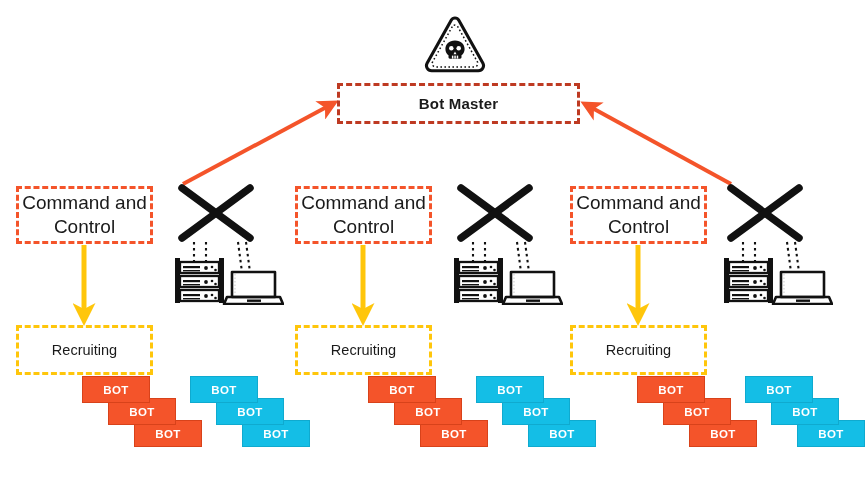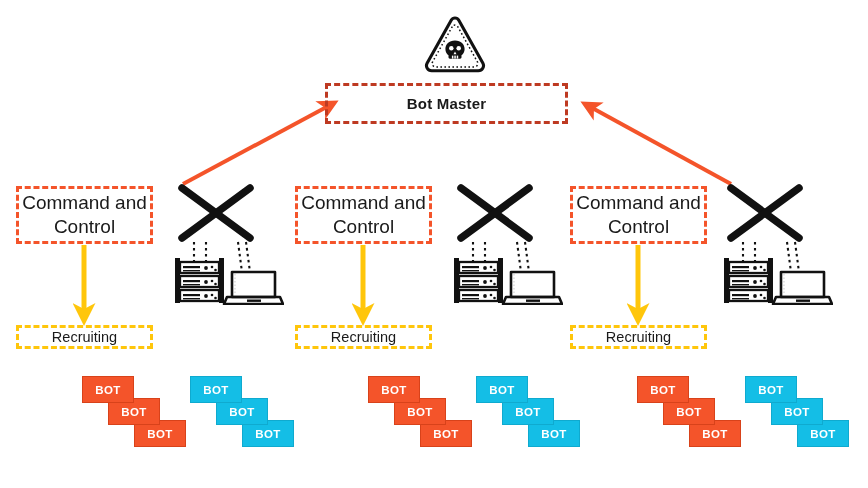--- a/index.html
+++ b/index.html
@@ -12,21 +12,21 @@
     position:relative;
     width:868px;
     height:488px;
     background:#ffffff;
     overflow:hidden;
   }
   .abs{position:absolute;}
 
   
   #botmaster-box{
-    left:325px; top:83px; width:243px; height:41px;
+    left:337px; top:83px; width:243px; height:41px;
     border:3px dashed #BE3A22;
     box-sizing:border-box;
     display:flex; align-items:center; justify-content:center;
   }
   #botmaster-label{
     font-size:15px; font-weight:bold; color:#1a1a1a; letter-spacing:.2px;
   }
   #hazard-icon{left:424px; top:16px; width:62px; height:58px;}
 
   
@@ -36,35 +36,35 @@
     box-sizing:border-box;
     display:flex; align-items:center; justify-content:center;
     text-align:center;
   }
   .cc-label{
     font-size:19px; color:#1a1a1a; line-height:1.25;
   }
 
   
   .rec-box{
-    width:137px; height:24px;
+    width:137px; height:50px;
     border:3px dashed #FFC60B;
     box-sizing:border-box;
     display:flex; align-items:center; justify-content:center;
   }
   .rec-label{ font-size:14.5px; color:#1a1a1a; }
 
   
   .net-group{ width:118px; height:125px; }
 
   
   .bot-stack{ width:132px; height:80px; }
   .bot-card{
     position:absolute;
-    width:52px; height:27px;
+    width:68px; height:27px;
     box-sizing:border-box;
     display:flex; align-items:center; justify-content:center;
     color:#ffffff;
     font-size:11.5px;
     font-weight:bold;
     letter-spacing:.4px;
   }
   .bot-orange{ background:#F4542A; border:1px solid #D8421A; }
   .bot-cyan{ background:#14BEE6; border:1px solid #0FAACF; }
 </style>

